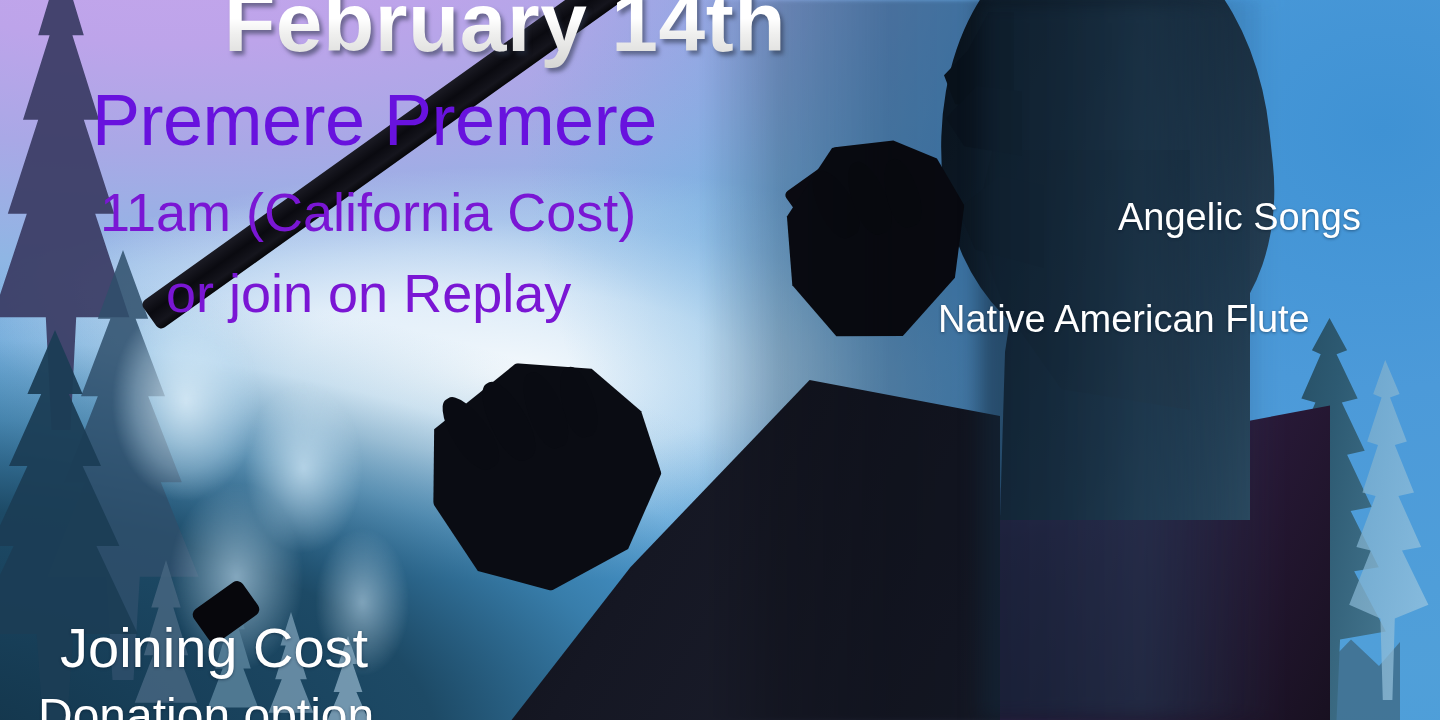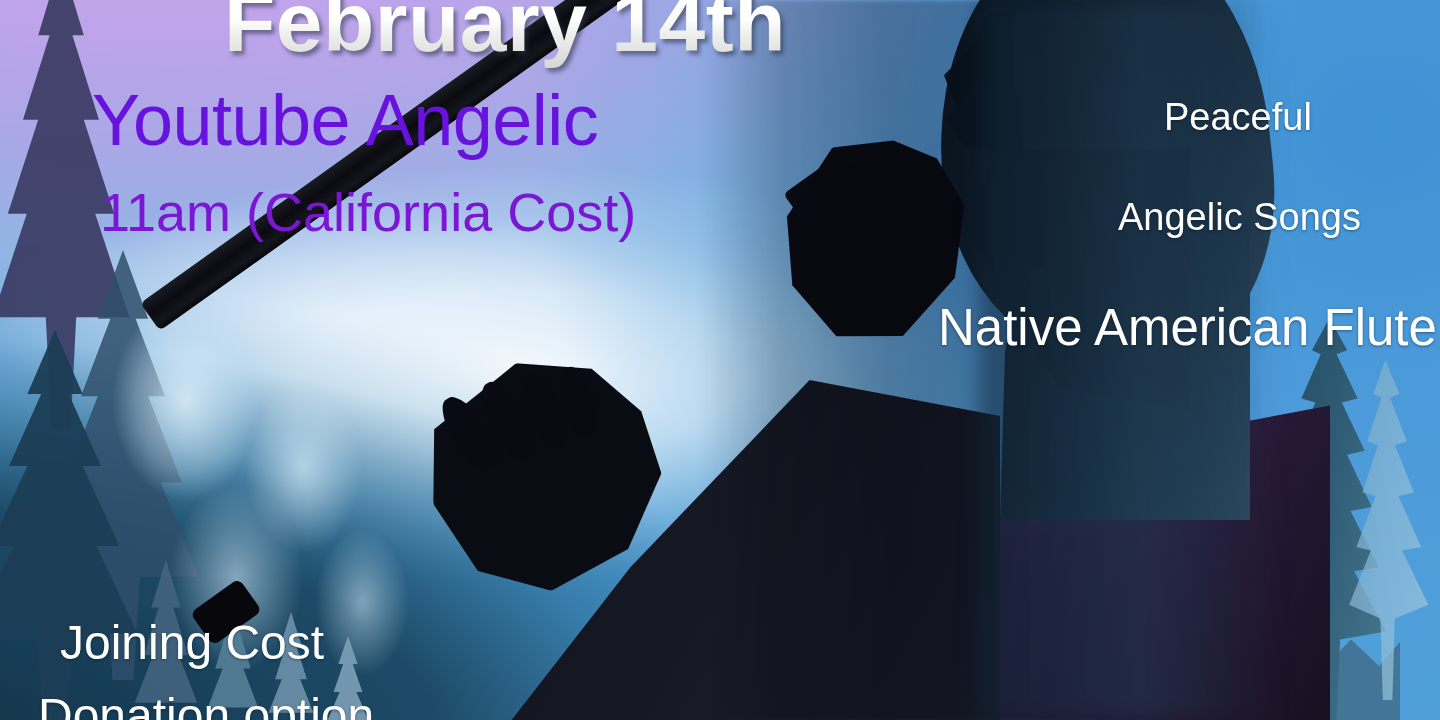--- a/index.html
+++ b/index.html
@@ -323,23 +323,23 @@
     color: #7a16d4;
   }
 
   .white-line {
     color: #ffffff;
     font-weight: 400;
     text-shadow: 0 1px 3px rgba(0,20,40,0.45);
   }
   #peaceful     { left: 1164px; top: 96px;  font-size: 38px; }
   #angelic      { left: 1086px; top: 196px; font-size: 38px; margin-left: 32px; }
-  #native-flute { left: 938px;  top: 298px; font-size: 51px; }
-
-  #joining-cost { left: 60px;  top: 615px; font-size: 48px; }
+  #native-flute { left: 938px;  top: 298px; font-size: 38px; }
+
+  #joining-cost { left: 60px;  top: 615px; font-size: 56px; }
   #donation     { left: 38px;  top: 688px; font-size: 48px; }
 </style>
 </head>
 <body>
 
 <div id="poster">
 
   <div class="layer sky-base"></div>
   <div class="layer cloud-glow"></div>
   <div class="layer sky-blue-right"></div>
@@ -387,26 +387,26 @@
   <div class="finger-l1"></div>
   <div class="finger-l2"></div>
   <div class="finger-l3"></div>
   <div class="finger-l4"></div>
 
   <div class="veil"></div>
   <div class="veil-soft"></div>
 
   <div class="txt" id="month-day">February 14th</div>
 
-  <div class="txt purple-line" id="premiere-line">Youtube Angelic</div>
+  <div class="txt purple-line" id="premiere-line">Premere Premere</div>
 
   <div class="txt purple-line" id="time-line">11am (California Cost)</div>
 
-
-  <div class="txt white-line" id="peaceful">Peaceful</div>
+  <div class="txt purple-line" id="replay-line">or join on  Replay</div>
+
 
   <div class="txt white-line" id="angelic">Angelic Songs</div>
 
   <div class="txt white-line" id="native-flute">Native American Flute</div>
 
   <div class="txt white-line" id="joining-cost">Joining Cost</div>
 
   <div class="txt white-line" id="donation">Donation option</div>
 
 </div>

